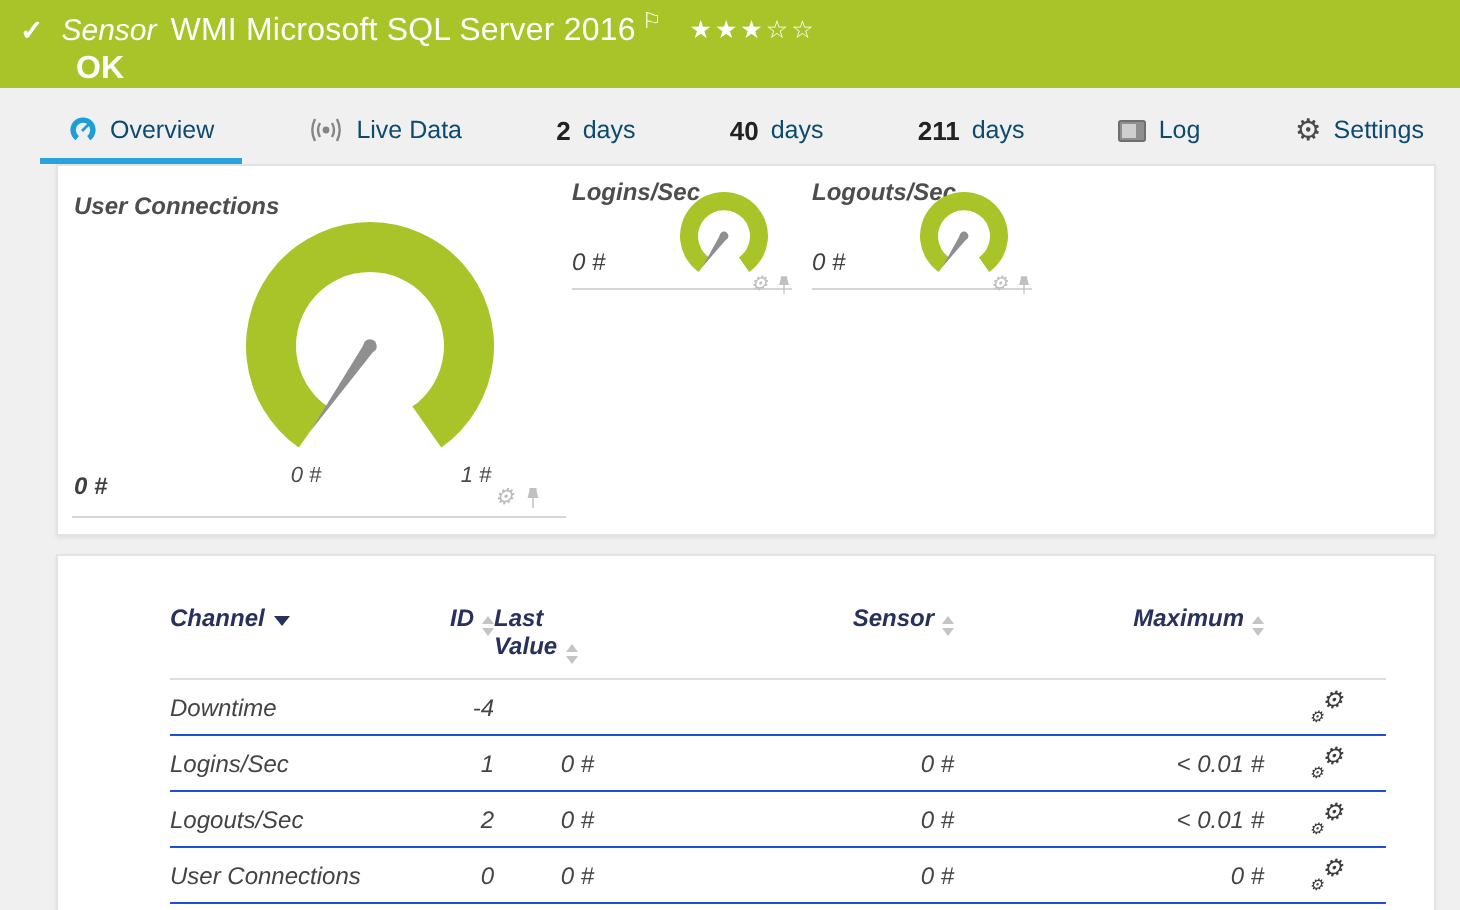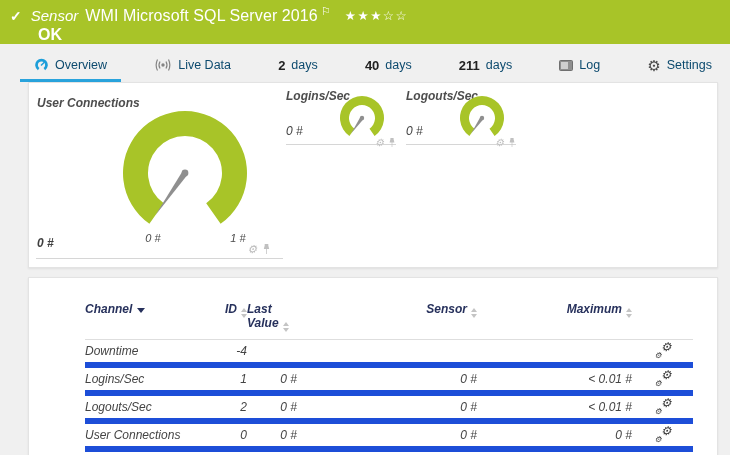--- a/index.html
+++ b/index.html
@@ -57,21 +57,21 @@
   .mini-icons .g { font-size:10px; line-height:1; cursor:pointer; }
 
   
   .tbl { position:absolute; left:20px; right:24px; top:24px;margin-left:36px; }
   .trow { display:grid; grid-template-columns:128px 34px 50px 180px 155px 1fr; align-items:center; }
   .thead { align-items:start; padding-bottom:6px; border-bottom:1px solid #dedede; min-height:38px;
            color:#27315c; font-weight:bold; font-size:12px; line-height:14px; }
   .thead .cell { cursor:pointer; }
   .c-right { text-align:center; justify-self:end; }
   .c-center { text-align:left; justify-self:center; }
-  .trow.data { height:28px; border-bottom:6px solid #1d4ed8; font-size:12px; color:#444; }
+  .trow.data { height:28px; border-bottom:1px solid #1d4ed8; font-size:12px; color:#444; }
   .sort { display:inline-flex; flex-direction:column; gap:2px; margin-left:4px; vertical-align:1px; }
   .sort i { display:block; width:0; height:0; border-left:3.5px solid transparent; border-right:3.5px solid transparent; }
   .sort .up { border-bottom:4px solid #c4c4c4; }
   .sort .dn { border-top:4px solid #c4c4c4; }
   .sorted-dn { display:inline-block; width:0; height:0; border-left:4px solid transparent;
                border-right:4px solid transparent; border-top:5px solid #27315c; margin-left:5px; }
   .gears { position:relative; width:18px; height:16px; display:inline-block; justify-self:center; cursor:pointer; color:#3d3d3d; }
   .gears .g1 { position:absolute; right:0; top:-2px; font-size:12px; line-height:1; }
   .gears .g2 { position:absolute; left:1px; bottom:-1px; font-size:8px; line-height:1; }
 </style>

